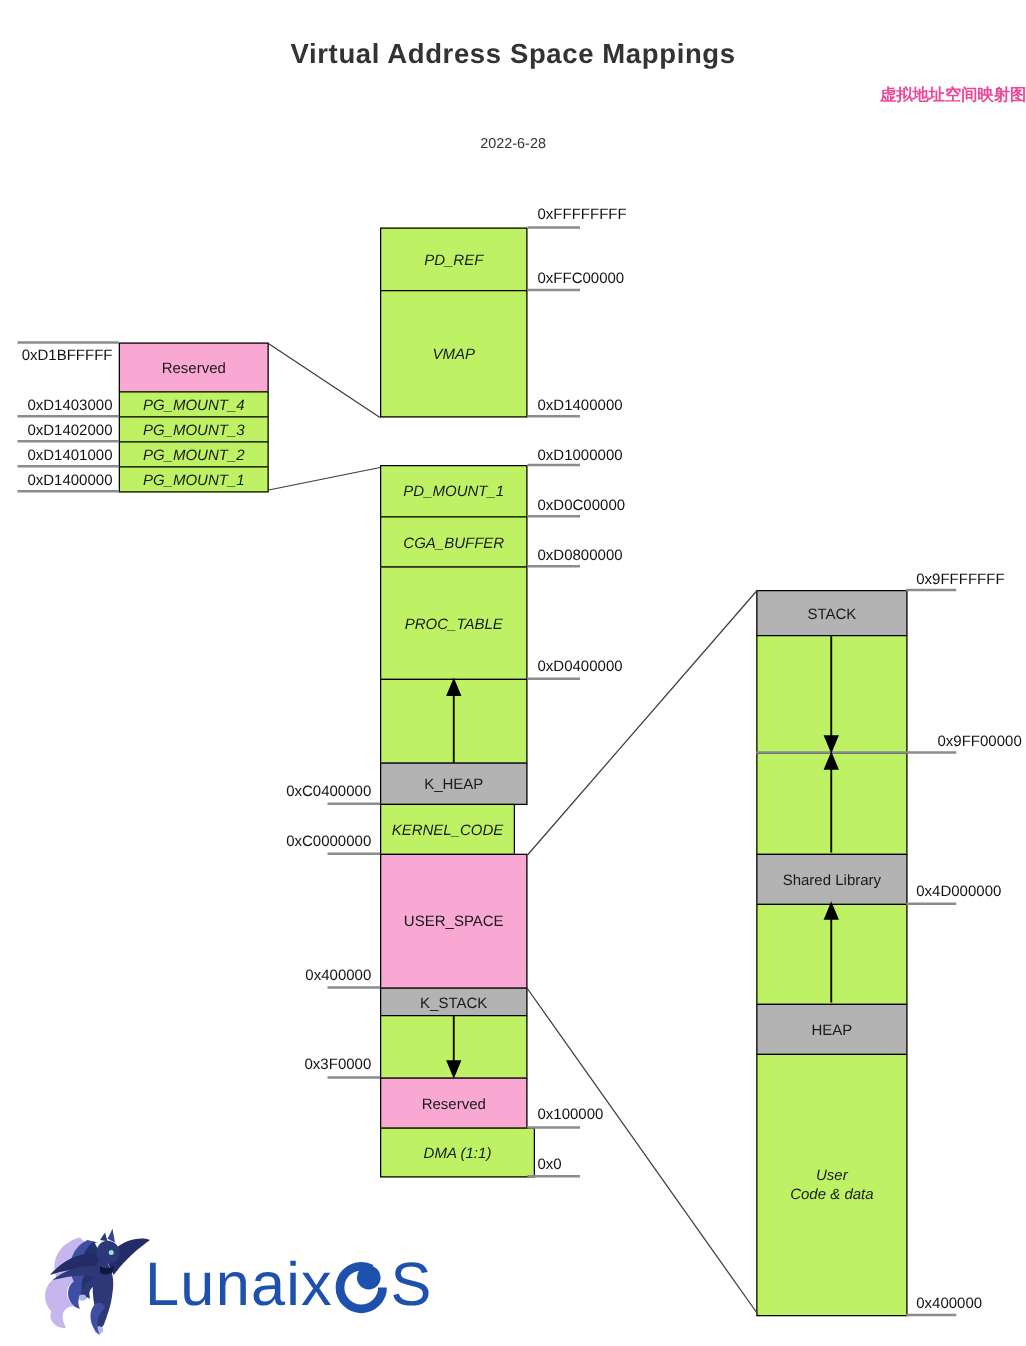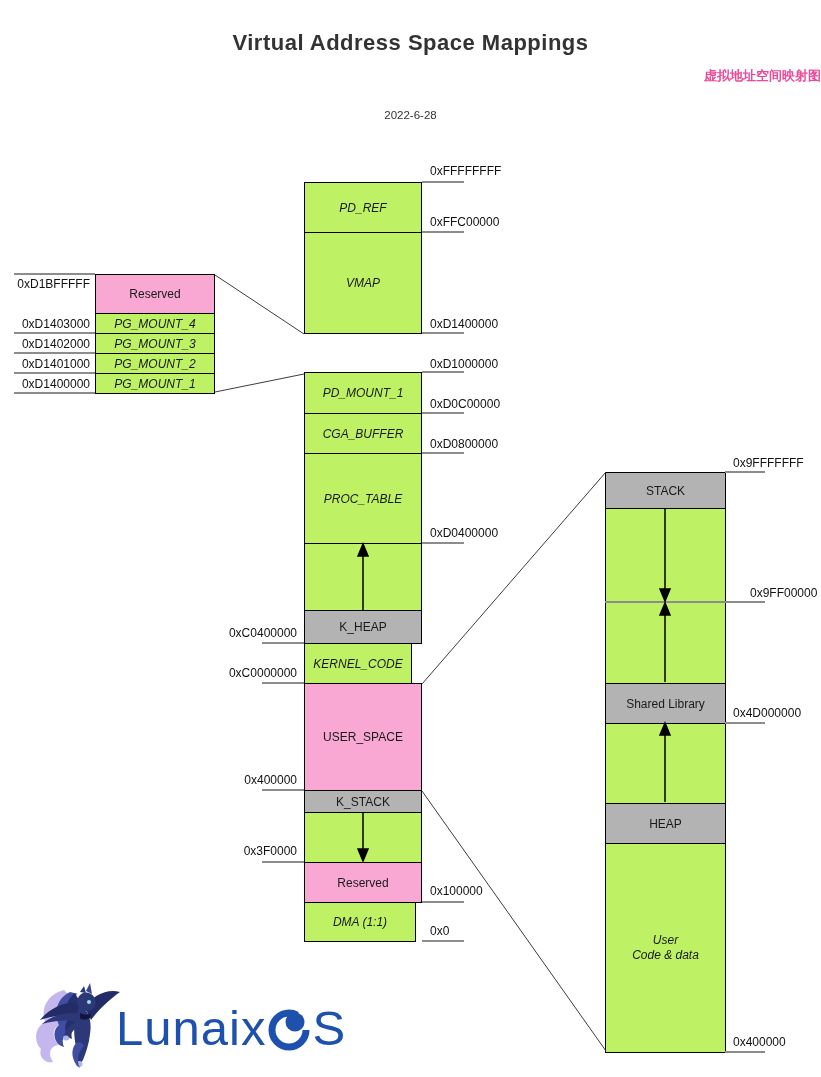--- a/index.html
+++ b/index.html
@@ -43,21 +43,21 @@
   <div class="seg f-white" style="left:304px;top:372px;width:118px;height:42px">PD_MOUNT_1</div>
   <div class="seg f-white" style="left:304px;top:453px;width:118px;height:91px">PROC_TABLE</div>
   <div class="seg f-white" style="left:304px;top:413px;width:118px;height:41px">CGA_BUFFER</div>
   <div class="seg f-white" style="left:304px;top:543px;width:118px;height:68px"></div>
   <div class="seg f-dark" style="left:304px;top:610px;width:118px;height:34px">K_HEAP</div>
   <div class="seg f-white" style="left:304px;top:643px;width:108px;height:41px">KERNEL_CODE</div>
   <div class="seg f-light" style="left:304px;top:683px;width:118px;height:108px">USER_SPACE</div>
   <div class="seg f-dark" style="left:304px;top:790px;width:118px;height:23px">K_STACK</div>
   <div class="seg f-white" style="left:304px;top:812px;width:118px;height:51px"></div>
   <div class="seg f-light" style="left:304px;top:862px;width:118px;height:41px">Reserved</div>
-  <div class="seg f-white" style="left:304px;top:902px;width:112px;height:40px">DMA (1:1)</div>
+  <div class="seg f-white" style="left:304px;top:902px;width:124px;height:40px">DMA (1:1)</div>
 
   <div class="tick" style="left:422px;top:181px;width:42px"></div>
   <div class="tick" style="left:422px;top:231px;width:42px"></div>
   <div class="tick" style="left:422px;top:332px;width:42px"></div>
   <div class="tick" style="left:422px;top:371px;width:42px"></div>
   <div class="tick" style="left:422px;top:412px;width:42px"></div>
   <div class="tick" style="left:422px;top:452px;width:42px"></div>
   <div class="tick" style="left:422px;top:542px;width:42px"></div>
   <div class="tick" style="left:422px;top:901px;width:42px"></div>
   <div class="tick" style="left:422px;top:940px;width:42px"></div>

